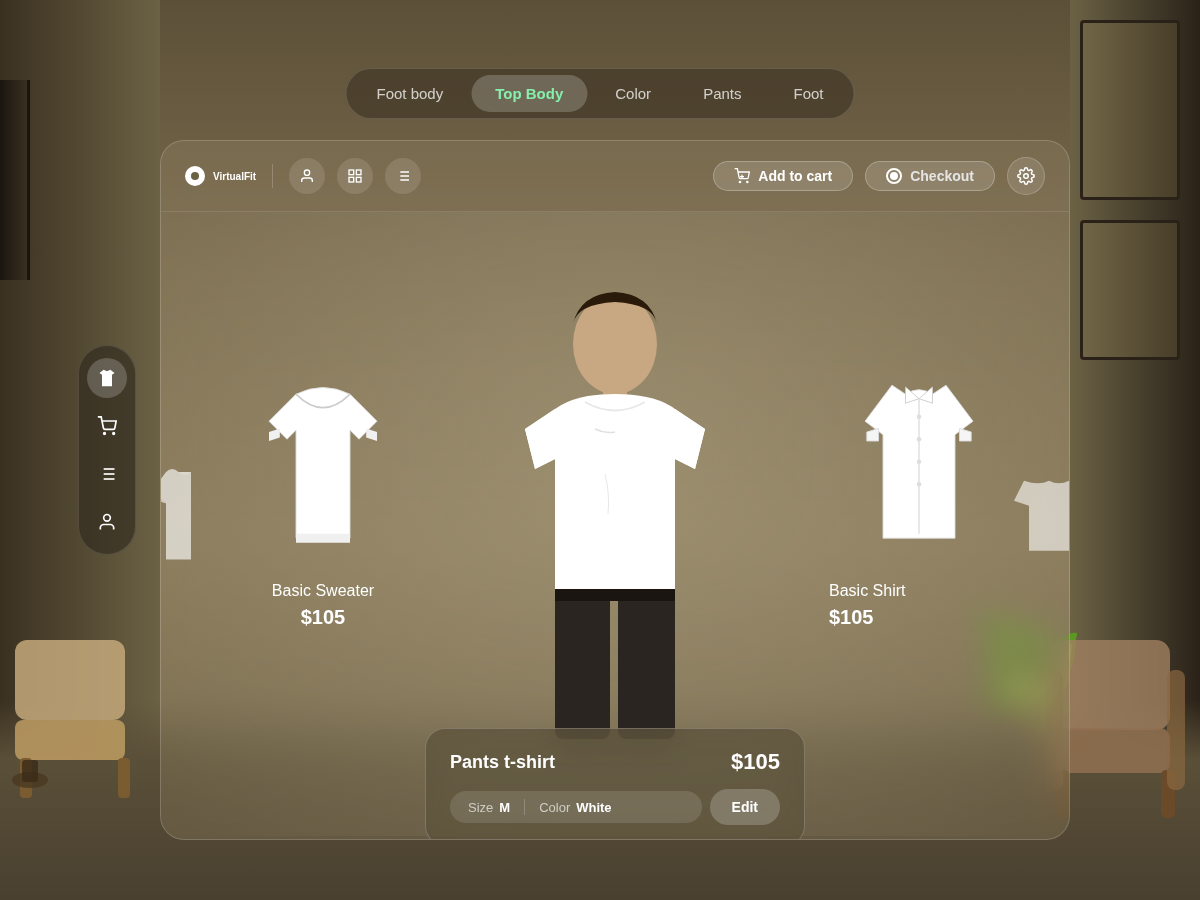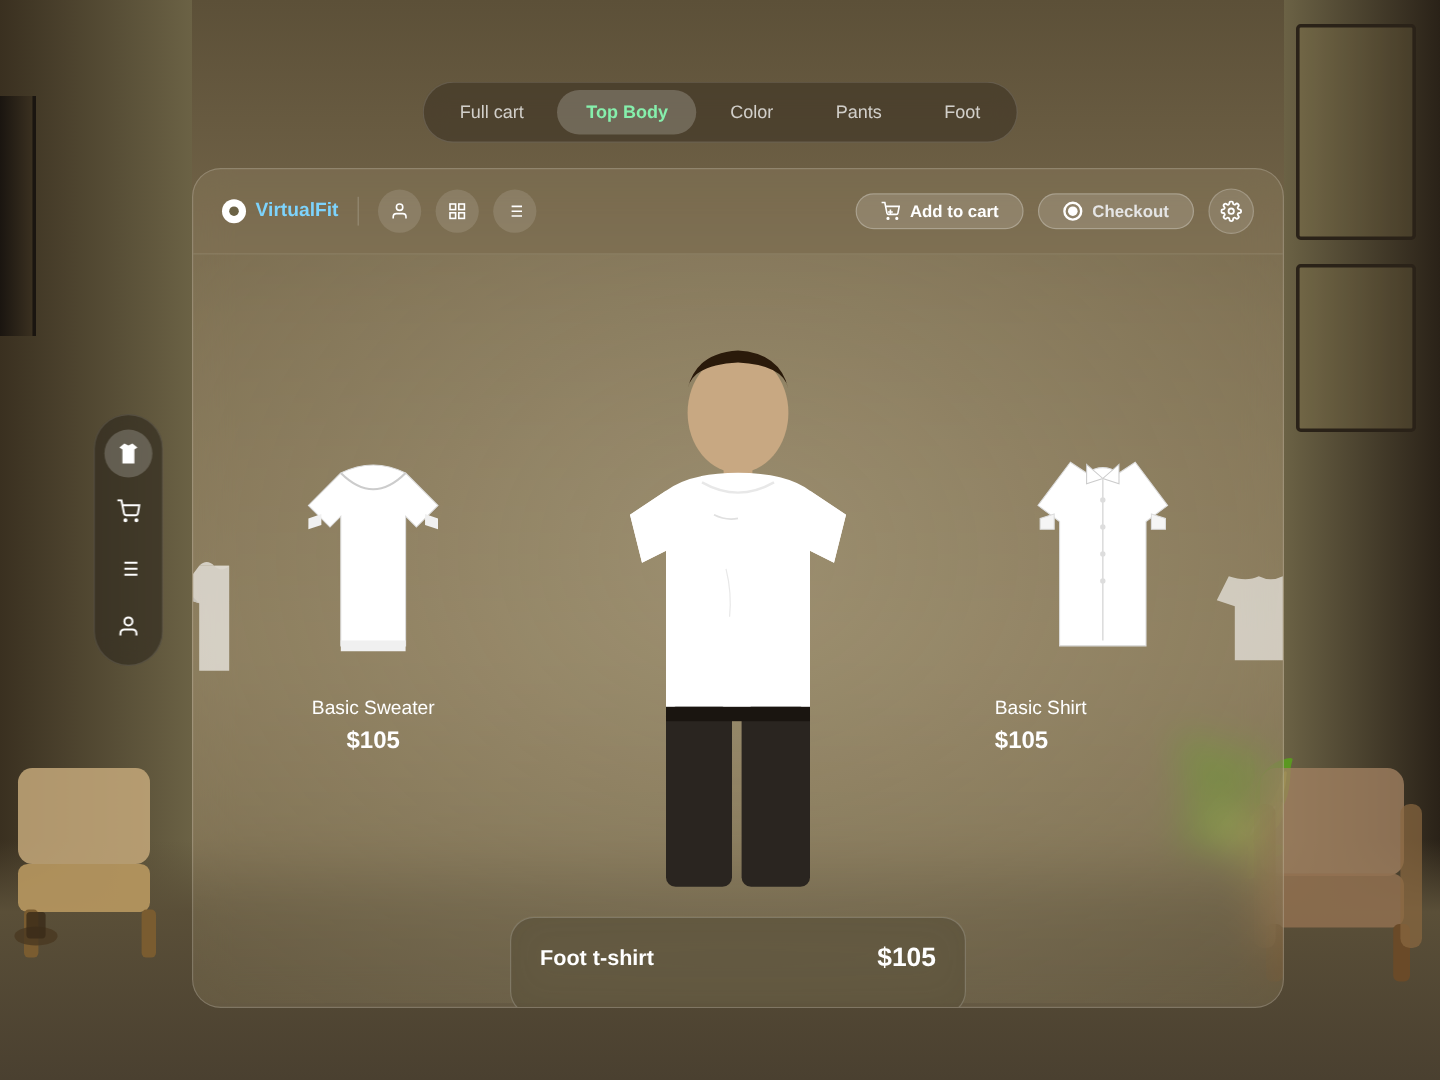--- a/index.html
+++ b/index.html
@@ -147,22 +147,22 @@
       align-items: center;
       padding: 16px 24px;
       gap: 12px;
       border-bottom: 1px solid rgba(255,255,255,0.1);
     }
 
     .brand-logo {
       display: flex;
       align-items: center;
       gap: 8px;
-      color: #7dd3fc;
-      font-size: 16px;
+      color: #ffffff;
+      font-size: 10px;
       font-weight: 600;
     }
 
     .brand-dot {
       width: 20px;
       height: 20px;
       background: white;
       border-radius: 50%;
       display: flex;
       align-items: center;
@@ -251,21 +251,21 @@
       position: absolute;
       inset: 0;
       display: flex;
       align-items: center;
       justify-content: center;
     }
 
     
     .product-left {
       position: absolute;
-      left: 60px;
+      left: 72px;
       top: 50%;
       transform: translateY(-60%);
       text-align: center;
       z-index: 3;
     }
 
     .product-right {
       position: absolute;
       right: 60px;
       top: 50%;
@@ -465,21 +465,21 @@
     <rect x="10" y="20" width="120" height="90" rx="14" fill="#a08060" opacity="0.8"></rect>
     <rect x="10" y="108" width="120" height="45" rx="10" fill="#907050" opacity="0.85"></rect>
     <rect x="15" y="150" width="14" height="48" rx="5" fill="#6a4a28"></rect>
     <rect x="121" y="150" width="14" height="48" rx="5" fill="#6a4a28"></rect>
     <rect x="5" y="50" width="18" height="120" rx="8" fill="#8a6840" opacity="0.7"></rect>
     <rect x="127" y="50" width="18" height="120" rx="8" fill="#8a6840" opacity="0.7"></rect>
   </svg>
 </div>
 
 <nav class="top-nav">
-  <button class="top-nav-tab">Full cart</button>
+  <button class="top-nav-tab">Foot body</button>
   <button class="top-nav-tab active">Top Body</button>
   <button class="top-nav-tab">Color</button>
   <button class="top-nav-tab">Pants</button>
   <button class="top-nav-tab">Foot</button>
 </nav>
 
 <aside class="left-sidebar">
   <div class="sidebar-icon active">
     <svg width="20" height="20" viewBox="0 0 24 24" fill="white">
         <path d="M16 2l5 4-3 2v14H6V8L3 6l5-4 4 2z"></path>
@@ -658,19 +658,29 @@
     </div>
 
     <div class="partial-right">
       <svg width="80" height="120" viewBox="0 0 160 180">
         <path d="M30 20 L10 60 L40 70 L40 160 L130 160 L130 70 L150 60 L120 20 Q100 30 80 20 Q60 30 30 20Z" fill="white" opacity="0.85"></path>
       </svg>
     </div>
 
     <div class="bottom-card">
       <div class="bottom-card-row1">
-        <span class="product-title-text">Foot t-shirt</span>
+        <span class="product-title-text">Pants t-shirt</span>
         <span class="product-price-text">$105</span>
       </div>
+      <div class="bottom-card-row2">
+        <div class="size-color-group">
+          <span class="attr-label">Size</span>
+          <span class="attr-value">M</span>
+          <div class="attr-divider"></div>
+          <span class="attr-label">Color</span>
+          <span class="attr-value">White</span>
+        </div>
+        <button class="edit-btn">Edit</button>
+      </div>
     </div>
 
   </div>
 </main>
 
 </body></html>

